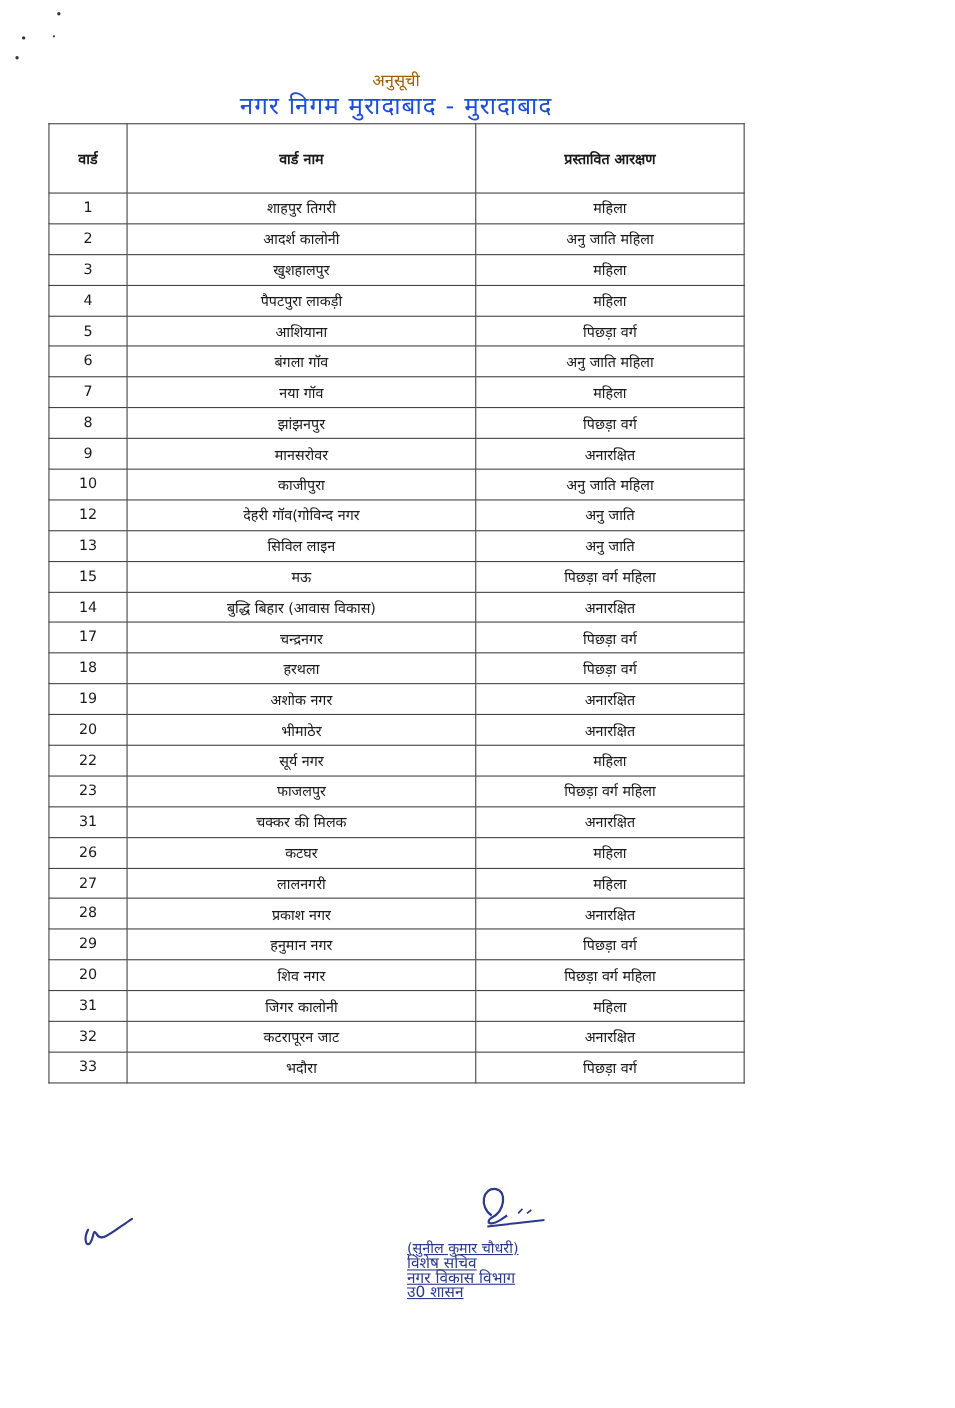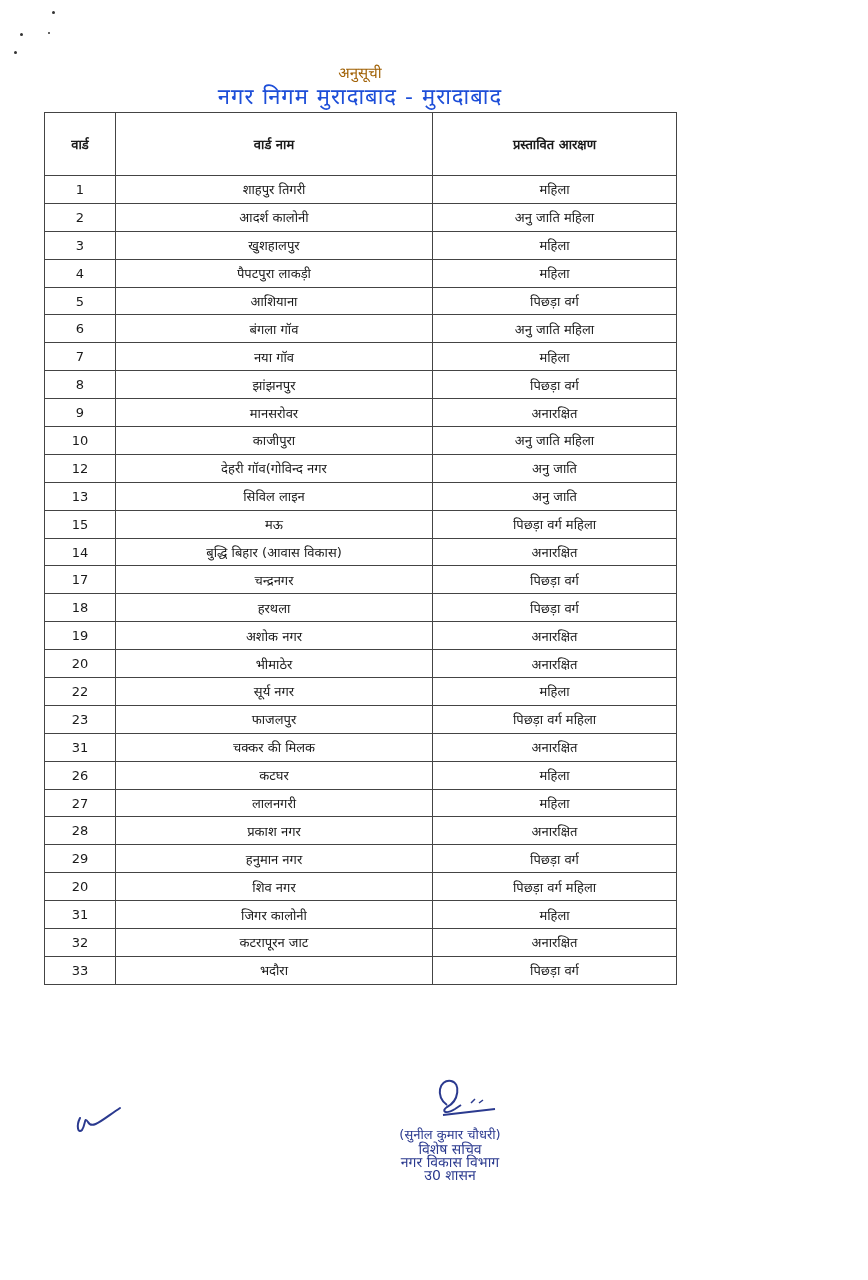--- a/index.html
+++ b/index.html
@@ -13,21 +13,21 @@
   table.sched {
     position:absolute; left:44px; top:112px; width:632px;
     border-collapse:collapse; table-layout:fixed;
   }
   table.sched th, table.sched td {
     border:1px solid #444; text-align:center; padding:0; color:#1a1a1a;
   }
   table.sched th { height:62px; font-size:13px; font-weight:bold; }
   table.sched td { height:26.9px; font-size:13px; }
   col.c1 { width:71px; } col.c2 { width:317px; } col.c3 { width:244px; }
-  .sig-block { position:absolute; left:370px; top:1125px; width:160px; text-align:center; color:#2b3a8f; }
+  .sig-block { position:absolute; left:370px; top:1125px; width:160px; text-align:left; color:#2b3a8f;text-decoration:underline; }
   .sig-name { font-size:13px; }
   .sig-line { font-size:14px; line-height:13px; }
   .sig-scribble { position:absolute; left:425px; top:1075px; }
   .initial { position:absolute; left:72px; top:1100px; }
 </style>
 </head>
 <body>
 
 <div class="dot" style="left:52px;top:11px;"></div>
 <div class="dot" style="left:20px;top:33px;"></div>

